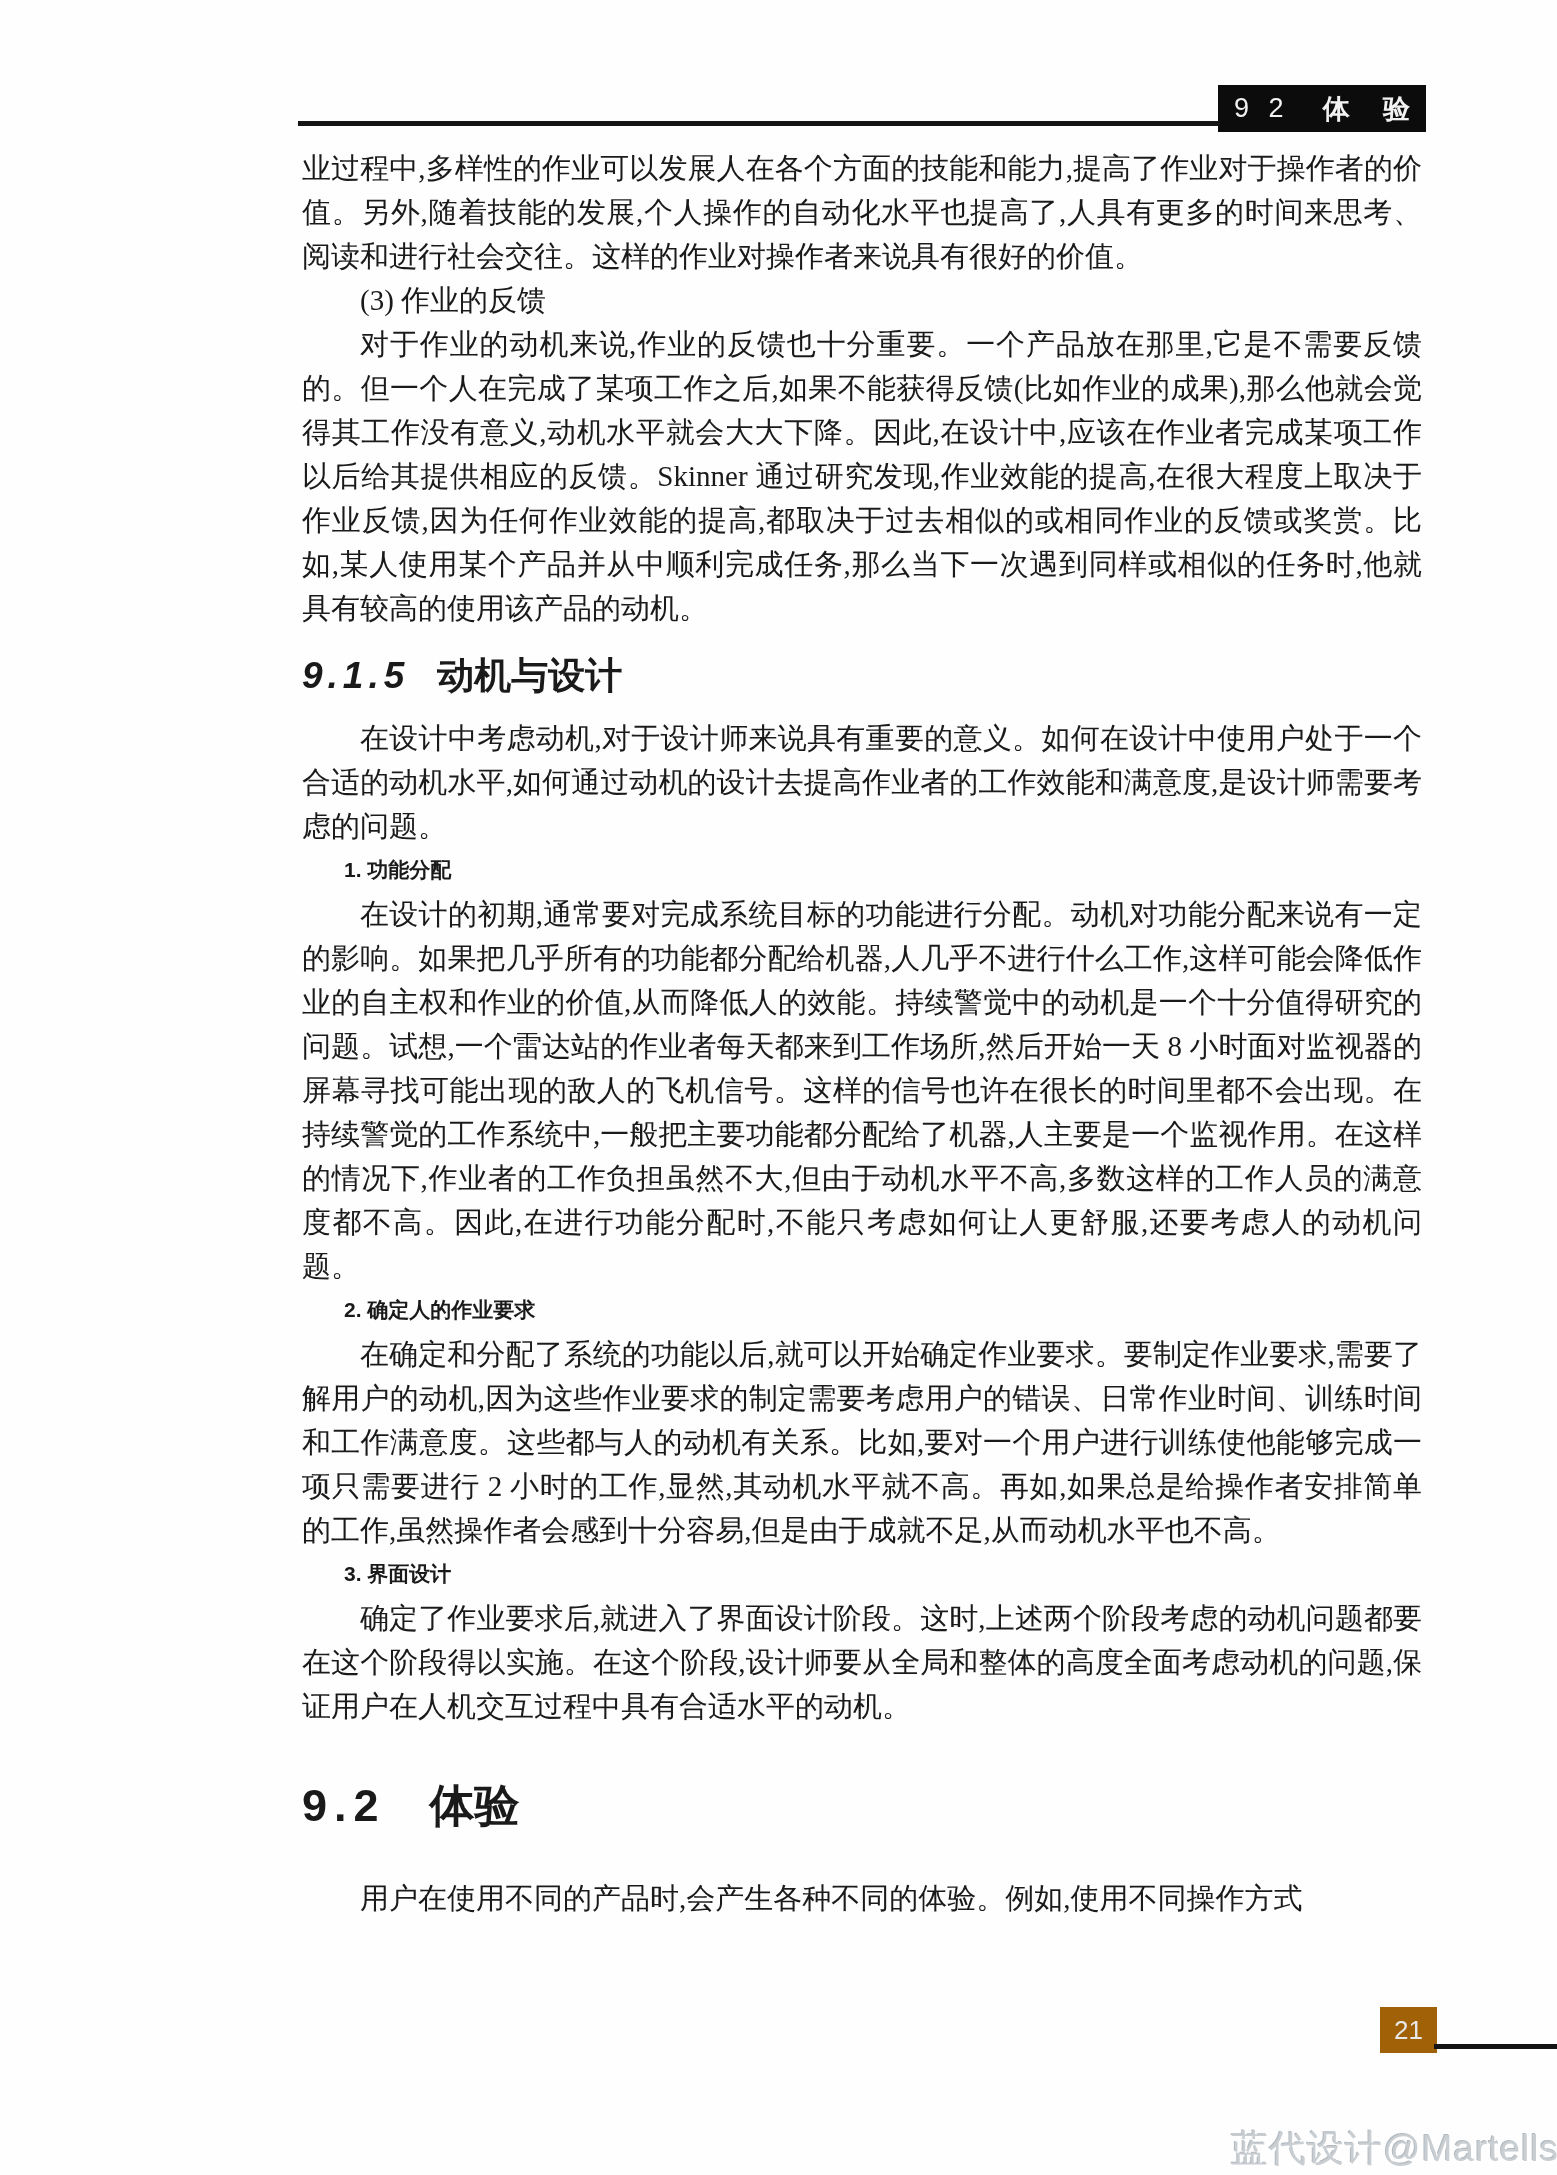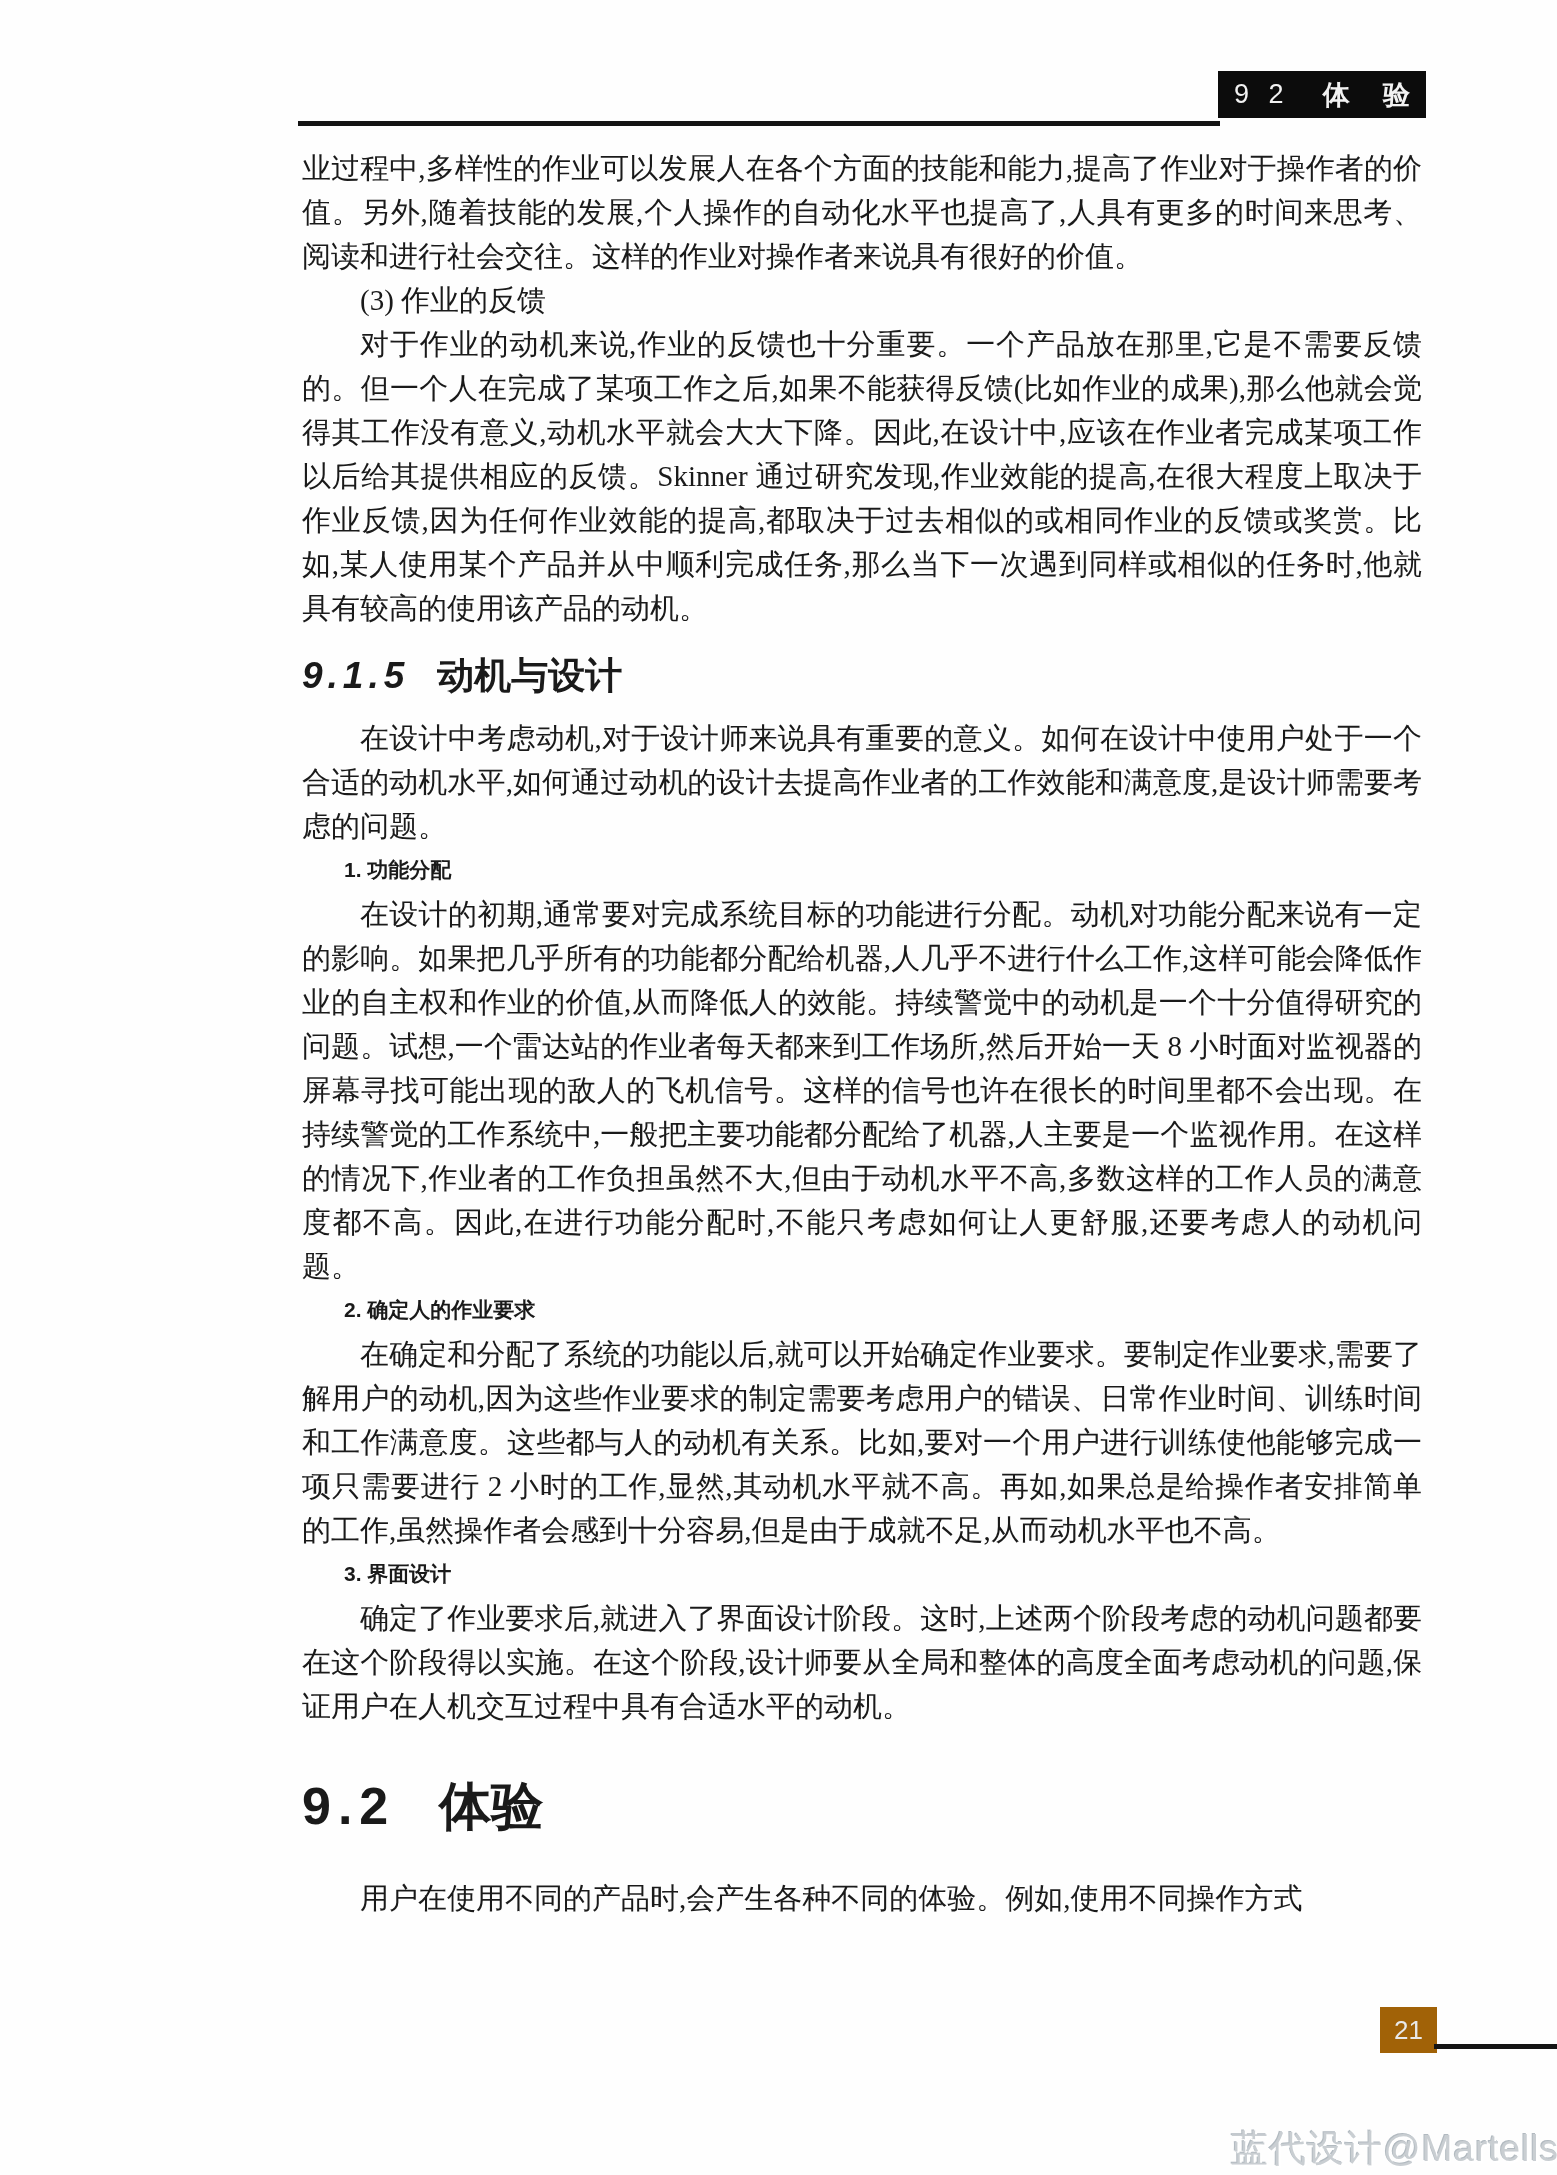--- a/index.html
+++ b/index.html
@@ -7,21 +7,21 @@
     position:relative;
     width:1557px; height:2175px;
     margin:0 auto;
     background:#fefefe;
     overflow:hidden;
     font-family:"Liberation Serif","DejaVu Serif",serif;
     color:#1a1a1a;
   }
   
   .header-box {
-    position:absolute; left:1218px; top:71px;
+    position:absolute; left:1218px; top:85px;
     width:208px; height:47px;
     background:#0c0c0c; color:#f2f2f2;
     display:flex; align-items:center; justify-content:space-between;
     padding:0 16px; box-sizing:border-box;
     font-family:"Liberation Sans","DejaVu Sans",sans-serif;
     font-size:27px; font-weight:bold;
   }
   .header-box .hdr-num { letter-spacing:6px; font-weight:normal; }
   .header-rule {
     position:absolute; left:298px; top:121px;
@@ -43,21 +43,21 @@
   }
   .heading-915 .sec-num { letter-spacing:5px; margin-right:28px;font-style:italic; }
   .subhead {
     font-family:"Liberation Sans","DejaVu Sans",sans-serif;
     font-weight:bold; font-size:21px; line-height:44px;
     text-indent:2em; text-align:left; margin:0;
   }
   .heading-92 {
     margin:48px 0 40px 0;
     font-family:"Liberation Sans","DejaVu Sans",sans-serif;
-    font-weight:bold; font-size:52px; line-height:60px;
+    font-weight:bold; font-size:45px; line-height:60px;
     text-align:left;
   }
   .heading-92 .sec-num { letter-spacing:7px; margin-right:44px; }
   
   .page-num-box {
     position:absolute; left:1380px; top:2007px;
     width:57px; height:46px;
     background:#a16207; color:#e8e8e8;
     display:flex; align-items:center; justify-content:center;
     font-family:"Liberation Sans","DejaVu Sans",sans-serif;

